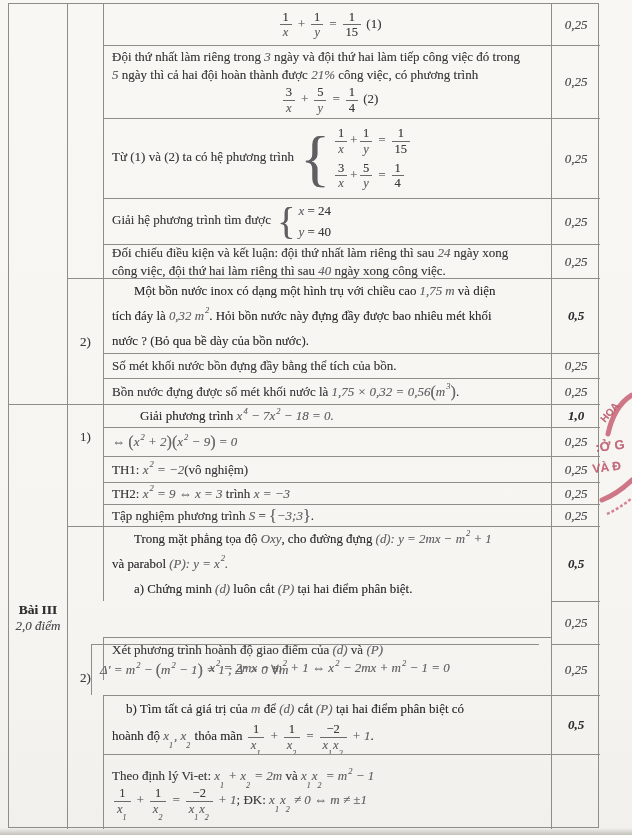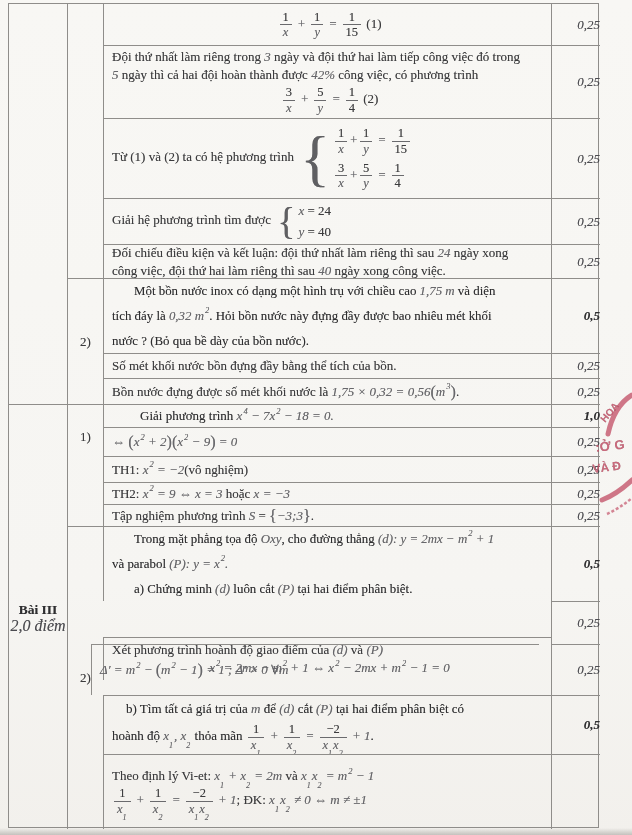--- a/index.html
+++ b/index.html
@@ -35,26 +35,26 @@
   .fr{display:inline-block;vertical-align:middle;text-align:center;
       margin:1px 2px;line-height:1.15;font-size:12.5px;}
   .fn{display:block;border-bottom:1px solid #6a6a6d;padding:0 3px;}
   .fd{display:block;padding:0 3px;}
   .cs{display:inline-flex;align-items:center;vertical-align:middle;margin-left:3px;}
   .brc{color:#5f5f62;line-height:.82;margin-right:3px;font-weight:400;}
   .cs.big .brc{font-size:62px;}
   .cs.small .brc{font-size:38px;}
   .cl{display:inline-flex;flex-direction:column;align-items:flex-start;gap:3px;}
   .csl{white-space:nowrap;}
-  .scorecell{display:flex;align-items:center;justify-content:flex-end;}
+  .scorecell{display:flex;align-items:center;justify-content:center;}
   .scoreval{font-style:italic;color:var(--score);font-size:13px;}
   .scoreval.sb{font-weight:bold;color:var(--bold);}
   .labelcell{display:flex;flex-direction:column;align-items:center;justify-content:center;}
   .bai-title{font-weight:bold;color:var(--bold);font-size:13.5px;line-height:17px;}
-  .bai-points{font-style:italic;color:var(--score);font-size:16px;line-height:16px;}
+  .bai-points{font-style:italic;color:var(--score);font-size:13px;line-height:16px;}
   .partcell{display:flex;align-items:center;justify-content:center;
             color:var(--text);font-size:13px;}
   .partcell.topalign{align-items:flex-start;padding-top:24px;}
   .stamp{position:absolute;left:592px;top:390px;width:40px;height:140px;}
   .stamp svg{display:block;}
   .stamp .arc{fill:none;stroke:var(--stamp);stroke-width:5;opacity:.8;stroke-linecap:round;}
   .stamp .arcthin{fill:none;stroke:var(--stamp);stroke-width:2.5;opacity:.7;
                   stroke-dasharray:3 2;}
   .stamp text{fill:var(--stamp);font-family:"Liberation Sans","DejaVu Sans",sans-serif;
               font-weight:bold;opacity:.88;}
@@ -86,21 +86,21 @@
         <span>2)</span>
       </div>
       <div class="cell bl cc" style="left: 94px; top: 0px; width: 448px; height: 41px;">
         <div class="ln c"><span class="fr"><span class="fn"><span class="t">1</span></span><span class="fd"><span class="m">x</span></span></span><span class="m"> + </span><span class="fr"><span class="fn"><span class="t">1</span></span><span class="fd"><span class="m">y</span></span></span><span class="m"> = </span><span class="fr"><span class="fn"><span class="t">1</span></span><span class="fd"><span class="t">15</span></span></span><span class="t"> (1)</span></div>
       </div>
       <div class="cell bl scorecell" style="left: 542px; top: 0px; width: 49px; height: 41px;">
         <span class="scoreval">0,25</span>
       </div>
       <div class="cell bt bl cc" style="left: 94px; top: 41px; width: 448px; height: 73px;">
         <div class="ln"><span class="t">Đội thứ nhất làm riêng trong </span><span class="m">3</span><span class="t"> ngày và đội thứ hai làm tiếp công việc đó trong</span></div>
-        <div class="ln"><span class="m">5</span><span class="t"> ngày thì cả hai đội hoàn thành được </span><span class="m">42%</span><span class="t"> công việc, có  phương trình</span></div>
+        <div class="ln"><span class="m">5</span><span class="t"> ngày thì cả hai đội hoàn thành được </span><span class="m">21%</span><span class="t"> công việc, có  phương trình</span></div>
         <div class="ln c"><span class="fr"><span class="fn"><span class="t">3</span></span><span class="fd"><span class="m">x</span></span></span><span class="m"> + </span><span class="fr"><span class="fn"><span class="t">5</span></span><span class="fd"><span class="m">y</span></span></span><span class="m"> = </span><span class="fr"><span class="fn"><span class="t">1</span></span><span class="fd"><span class="t">4</span></span></span><span class="t"> (2)</span></div>
       </div>
       <div class="cell bt bl scorecell" style="left: 542px; top: 41px; width: 49px; height: 73px;">
         <span class="scoreval">0,25</span>
       </div>
       <div class="cell bt bl cc" style="left: 94px; top: 114px; width: 448px; height: 80px;">
         <div class="ln"><span class="t">Từ (1) và (2) ta có hệ phương trình </span><span class="cs big">
             <span class="brc">{</span>
             <span class="cl">
               <span class="csl"><span class="fr"><span class="fn"><span class="t">1</span></span><span class="fd"><span class="m">x</span></span></span><span class="m">+</span><span class="fr"><span class="fn"><span class="t">1</span></span><span class="fd"><span class="m">y</span></span></span><span class="m"> = </span><span class="fr"><span class="fn"><span class="t">1</span></span><span class="fd"><span class="t">15</span></span></span></span>
@@ -162,33 +162,33 @@
       <div class="cell bt bl scorecell" style="left: 542px; top: 423px; width: 49px; height: 29px;">
         <span class="scoreval">0,25</span>
       </div>
       <div class="cell bt bl cc" style="left: 94px; top: 452px; width: 448px; height: 26px;">
         <div class="ln"><span class="t">TH1: </span><span class="m">x</span><sup>2</sup><span class="m"> = −2</span><span class="t">(vô nghiệm)</span></div>
       </div>
       <div class="cell bt bl scorecell" style="left: 542px; top: 452px; width: 49px; height: 26px;">
         <span class="scoreval">0,25</span>
       </div>
       <div class="cell bt bl cc" style="left: 94px; top: 478px; width: 448px; height: 22px;">
-        <div class="ln"><span class="t">TH2: </span><span class="m">x</span><sup>2</sup><span class="m"> = 9 ⇔ x = 3</span><span class="t"> hoặc </span><span class="m">x = −3</span></div>
+        <div class="ln"><span class="t">TH2: </span><span class="m">x</span><sup>2</sup><span class="m"> = 9 ⇔ x = 3</span><span class="t"> trình </span><span class="m">x = −3</span></div>
       </div>
       <div class="cell bt bl scorecell" style="left: 542px; top: 478px; width: 49px; height: 22px;">
         <span class="scoreval">0,25</span>
       </div>
       <div class="cell bt bl cc" style="left: 94px; top: 500px; width: 448px; height: 22px;">
         <div class="ln"><span class="t">Tập nghiệm phương trình </span><span class="m">S</span><span class="t"> = </span><span class="p">{</span><span class="m">−3;3</span><span class="p">}</span><span class="t">.</span></div>
       </div>
       <div class="cell bt bl scorecell" style="left: 542px; top: 500px; width: 49px; height: 22px;">
         <span class="scoreval">0,25</span>
       </div>
       <div class="cell bt bl cc loose" style="left: 94px; top: 522px; width: 448px; height: 75px;">
-        <div class="ln" style="padding-left: 22px;"><span class="b">Trong mặt phẳng tọa độ </span><span class="m">Oxy</span><span class="b">, cho đường thẳng </span><span class="m">(d): y = 2mx − m</span><sup>2</sup><span class="m"> + 1</span></div>
+        <div class="ln" style="padding-left: 22px;"><span class="b">Trong mặt phẳng tọa độ </span><span class="m">Oxy</span><span class="b">, cho đường đựng </span><span class="m">(d): y = 2mx − m</span><sup>2</sup><span class="m"> + 1</span></div>
         <div class="ln"><span class="b">và parabol </span><span class="m">(P): y = x</span><sup>2</sup><span class="m">.</span></div>
         <div class="ln" style="padding-left: 22px;"><span class="b">a) Chứng minh </span><span class="m">(d)</span><span class="b"> luôn cắt </span><span class="m">(P)</span><span class="b"> tại hai điểm phân biệt.</span></div>
       </div>
       <div class="cell bt bl scorecell" style="left: 542px; top: 522px; width: 49px; height: 75px;">
         <span class="scoreval sb">0,5</span>
       </div>
       <div class="cell bt bl cc" style="left: 94px; top: 597px; width: 448px; height: 43px; margin-top: 36px;">
         <div class="ln"><span class="t">Xét phương trình hoành độ giao điểm của </span><span class="m">(d)</span><span class="t"> và </span><span class="m">(P)</span></div>
         <div class="ln c"><span class="m">x</span><sup>2</sup><span class="m"> = 2mx − m</span><sup>2</sup><span class="m"> + 1 ⇔ x</span><sup>2</sup><span class="m"> − 2mx + m</span><sup>2</sup><span class="m"> − 1 = 0</span></div>
       </div>

